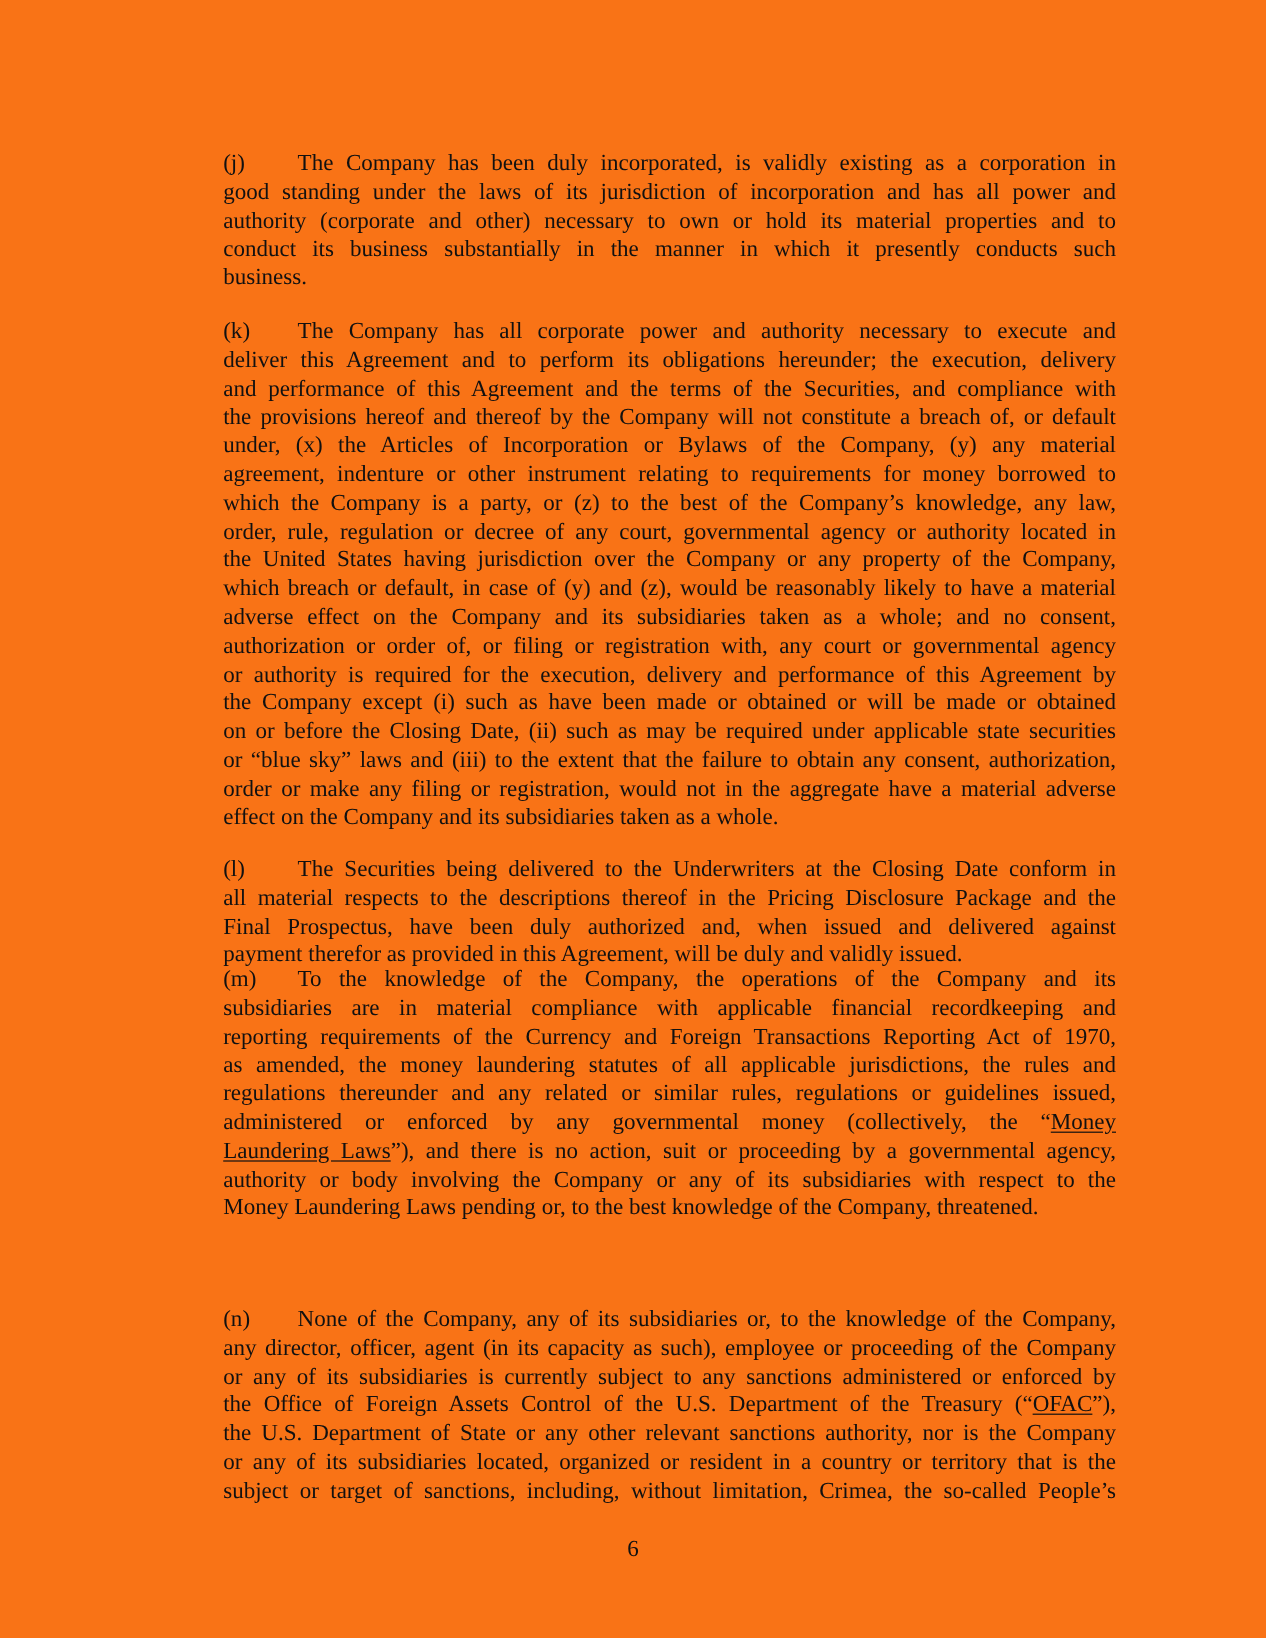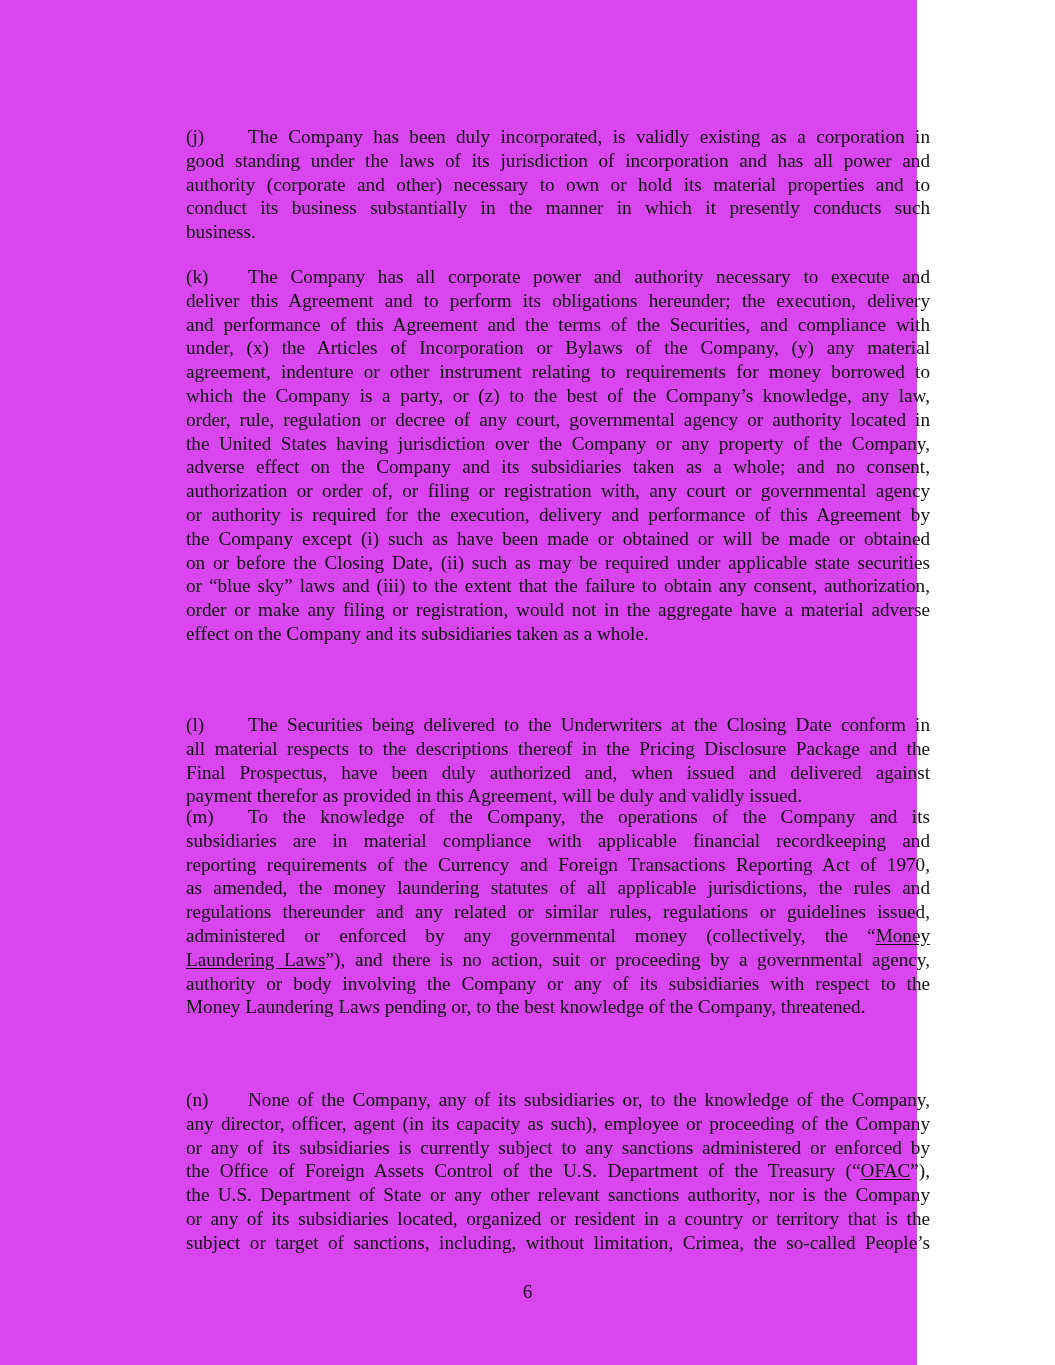--- a/index.html
+++ b/index.html
@@ -1,19 +1,19 @@
 <!DOCTYPE html>
 <html><head>
   <meta charset="utf-8">
   <style>
     html, body { margin: 0; padding: 0; background: #ffffff; }
     body { width: 1055px; height: 1365px; position: relative; overflow: hidden; }
     .page {
-      position: absolute; left: 0; top: 0; width: 917px; height: 1365px;
-      background: #d946ef; color: #111111;
+      position: absolute; left: 0; top: 0; width: 1055px; height: 1365px;
+      background: #f97316; color: #111111;
       font-family: "Liberation Serif", "DejaVu Serif", serif;
       font-size: 19.2px;
     }
     .para { position: absolute; left: 186px; width: 744px; }
     .line {
       display: block; height: 23.8px; line-height: 23.8px; white-space: nowrap;
       text-align: justify; text-align-last: justify; overflow: visible;
     }
     .line.last { text-align: center; text-align-last: left; }
     .label { display: inline-block; width: 62px; }
@@ -33,25 +33,27 @@
     <span class="line">good standing under the laws of its jurisdiction of incorporation and has all power and</span>
     <span class="line">authority (corporate and other) necessary to own or hold its material properties and to</span>
     <span class="line">conduct its business substantially in the manner in which it presently conducts such</span>
     <span class="line last">business.</span>
   </div>
 
   <div class="para" style="top:265px">
     <span class="line"><span class="label">(k)</span><span>The Company has all corporate power and authority necessary to execute and</span></span>
     <span class="line">deliver this Agreement and to perform its obligations hereunder; the execution, delivery</span>
     <span class="line">and performance of this Agreement and the terms of the Securities, and compliance with</span>
+    <span class="line">the provisions hereof and thereof by the Company will not constitute a breach of, or default</span>
     <span class="line">under, (x) the Articles of Incorporation or Bylaws of the Company, (y) any material</span>
     <span class="line">agreement, indenture or other instrument relating to requirements for money borrowed to</span>
     <span class="line">which the Company is a party, or (z) to the best of the Company’s knowledge, any law,</span>
     <span class="line">order, rule, regulation or decree of any court, governmental agency or authority located in</span>
     <span class="line">the United States having jurisdiction over the Company or any property of the Company,</span>
+    <span class="line">which breach or default, in case of (y) and (z), would be reasonably likely to have a material</span>
     <span class="line">adverse effect on the Company and its subsidiaries taken as a whole; and no consent,</span>
     <span class="line">authorization or order of, or filing or registration with, any court or governmental agency</span>
     <span class="line">or authority is required for the execution, delivery and performance of this Agreement by</span>
     <span class="line">the Company except (i) such as have been made or obtained or will be made or obtained</span>
     <span class="line">on or before the Closing Date, (ii) such as may be required under applicable state securities</span>
     <span class="line">or “blue sky” laws and (iii) to the extent that the failure to obtain any consent, authorization,</span>
     <span class="line">order or make any filing or registration, would not in the aggregate have a material adverse</span>
     <span class="line last">effect on the Company and its subsidiaries taken as a whole.</span>
   </div>
 

